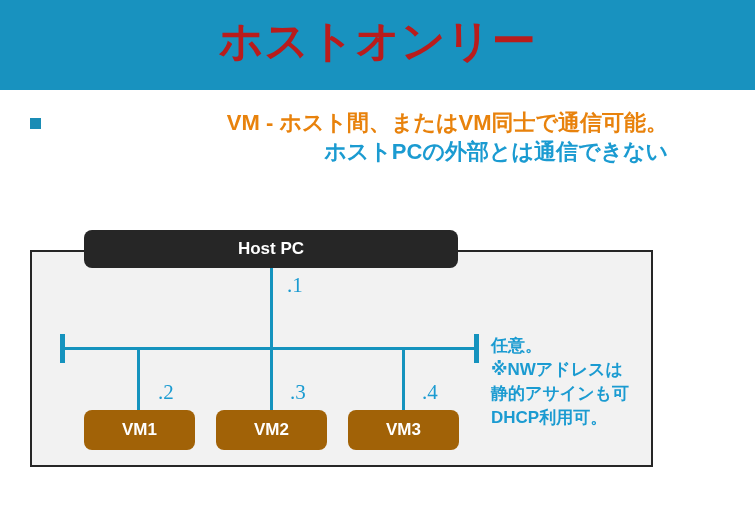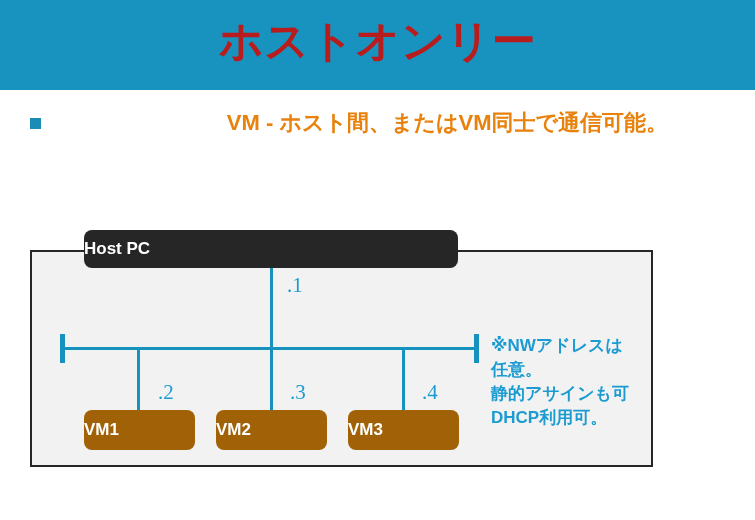--- a/index.html
+++ b/index.html
@@ -83,20 +83,21 @@
     background: #f2f2f2;
     border: 2px solid #262626;
     box-sizing: border-box;
   }
 
   .node-box {
     position: absolute;
     border-radius: 8px;
     display: flex;
     align-items: center;
+    justify-content: center;
     color: #ffffff;
     font-weight: bold;
     white-space: nowrap;
   }
   #host-pc-box {
     left: 84px;
     top: 230px;
     width: 374px;
     height: 38px;
     background: #262626;
@@ -166,20 +167,21 @@
 </head>
 <body>
 
 <div id="header-band"></div>
 <div id="slide-title">ホストオンリー</div>
 
 <div id="bullet-block">
   <div id="bullet-marker"></div>
   <div id="bullet-text">
     <div class="bullet-line bullet-line-1">VM - ホスト間、またはVM同士で通信可能。</div>
+    <div class="bullet-line bullet-line-2">ホストPCの外部とは通信できない</div>
   </div>
 </div>
 
 <div id="diagram">
 
   <div id="host-boundary-box"></div>
 
   <div class="wire-h" id="bus-line"></div>
   <div class="wire-cap" id="bus-cap-left"></div>
   <div class="wire-cap" id="bus-cap-right"></div>
@@ -200,19 +202,19 @@
   <div class="node-box vm-box" id="vm3-box">
     <span>VM3</span>
   </div>
 
   <div class="ip-label" id="ip-host">.1</div>
   <div class="ip-label" id="ip-vm1">.2</div>
   <div class="ip-label" id="ip-vm2">.3</div>
   <div class="ip-label" id="ip-vm3">.4</div>
 
   <div id="nw-note">
+    <div class="note-line">任意。</div>
     <div class="note-line">※NWアドレスは</div>
-    <div class="note-line">任意。</div>
     <div class="note-line">静的アサインも可</div>
     <div class="note-line">DHCP利用可。</div>
   </div>
 
 </div>
 
 </body></html>

